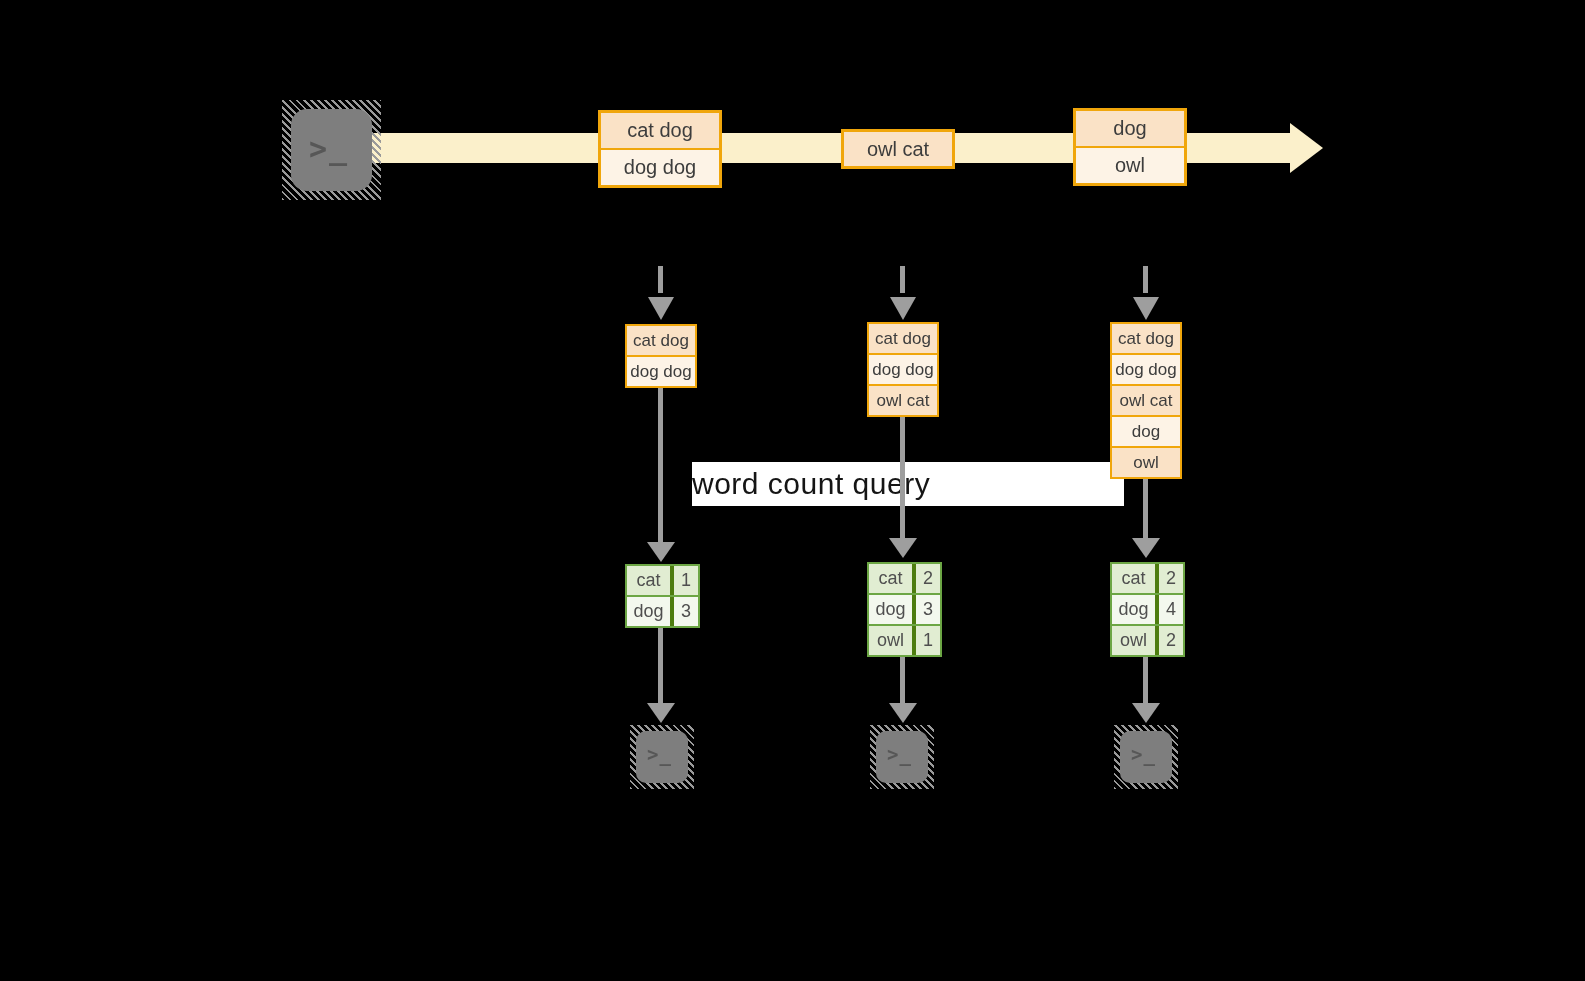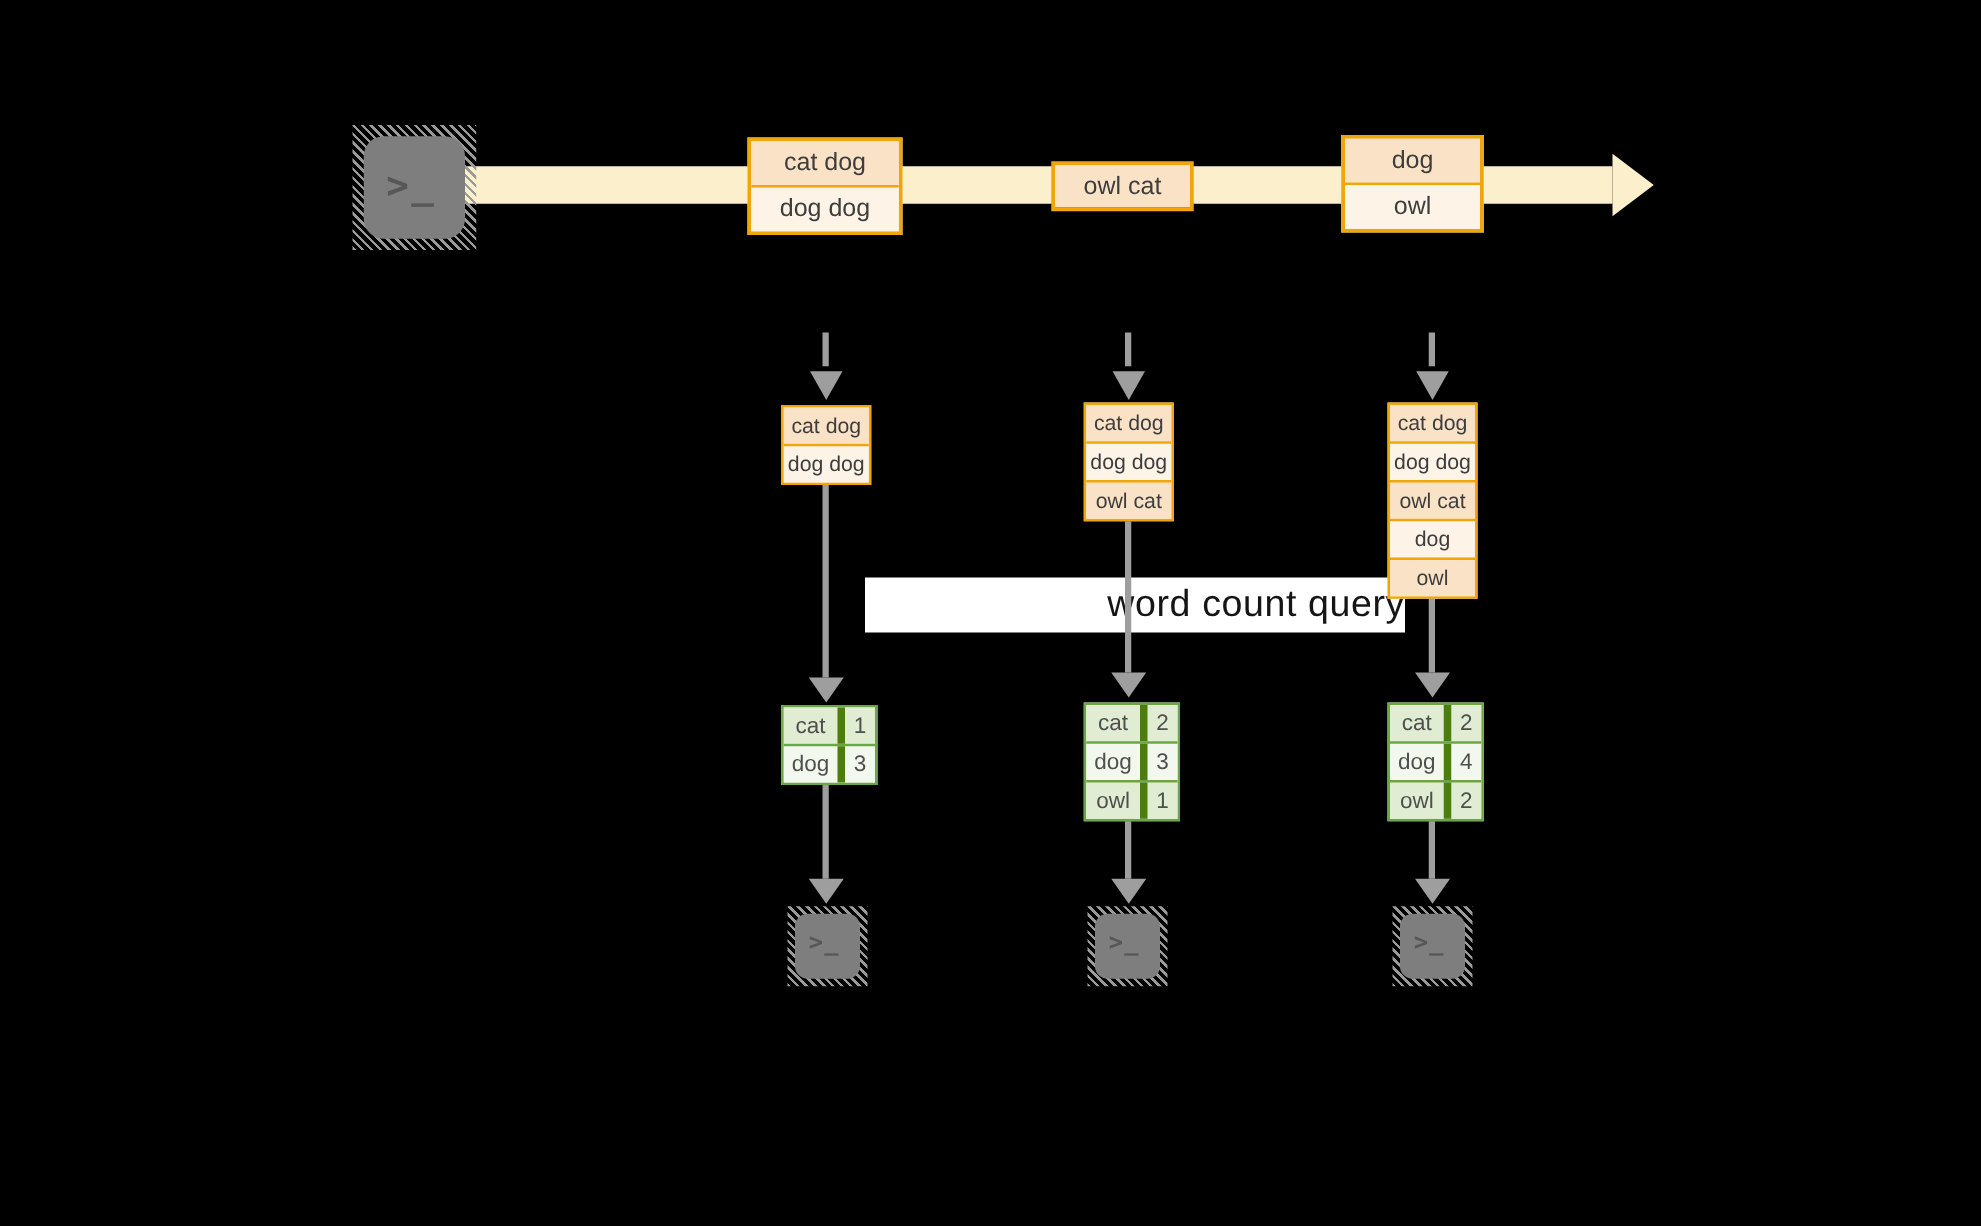--- a/index.html
+++ b/index.html
@@ -66,38 +66,38 @@
   }
   .stack-row + .stack-row { border-top:2px solid #F0A60B; }
   .stack-row:nth-child(odd) { background:#FAE2C6; }
   #stack-1 { left:625px; top:324px; }
   #stack-2 { left:867px; top:322px; }
   #stack-3 { left:1110px; top:322px; }
 
   
   .query-band {
     position:absolute; left:692px; top:462px; width:432px; height:44px; background:#FFFFFF;
-    z-index:1; text-align:right; line-height:44px; font-size:30px; color:#151515;
+    z-index:1; text-align:left; line-height:44px; font-size:30px; color:#151515;
     font-weight:400; letter-spacing:0.5px;
   }
 
   
   .flow-line { position:absolute; width:5px; background:#9e9e9e; z-index:3; }
   .flow-head {
     position:absolute; width:0; height:0; z-index:3;
     border-left:14px solid rgba(0,0,0,0); border-right:14px solid rgba(0,0,0,0);
     border-top:20px solid #9e9e9e;
   }
 
   
   .count-table { position:absolute; border:2px solid #6CA644; background:#F3F8EE; z-index:2; }
   .count-row { display:flex; height:29px; line-height:29px; font-size:18px; color:#4f4f4f; background:#F3F8EE; }
   .count-row + .count-row { border-top:2px solid #6CA644; }
   .count-row:nth-child(odd) { background:#E1EDD2; }
-  .count-word { width:43px; text-align:center; border-right:6px solid #4d7c0f; }
+  .count-word { width:43px; text-align:center; border-right:4px solid #4d7c0f; }
   .count-num { width:24px; text-align:center; }
   #table-1 { left:625px; top:564px; }
   #table-2 { left:867px; top:562px; }
   #table-3 { left:1110px; top:562px; }
 </style>
 </head>
 <body>
 
 <div id="canvas">
 

